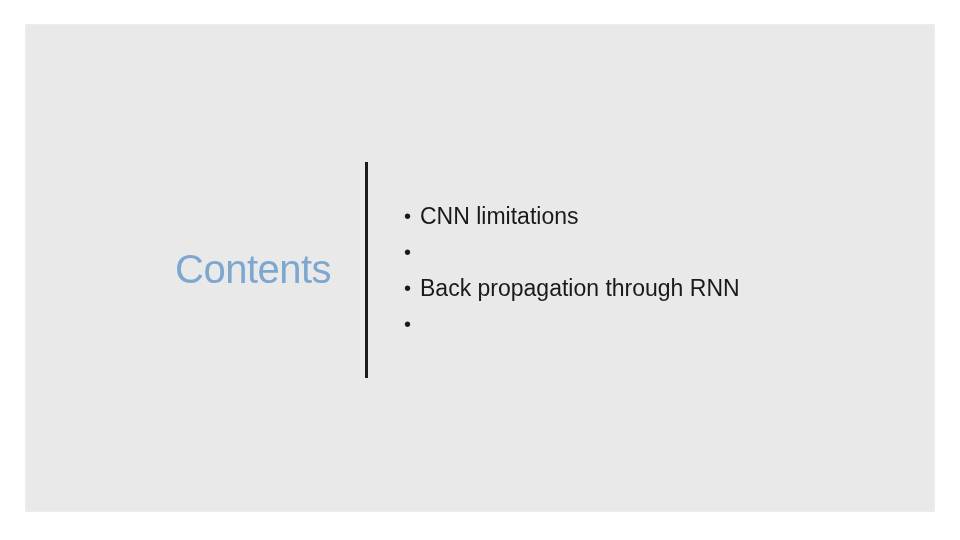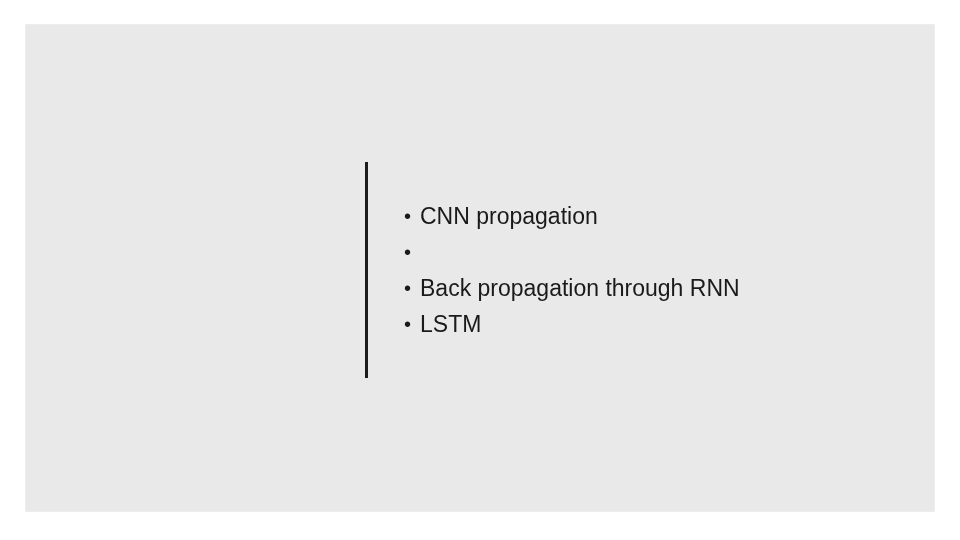--- a/index.html
+++ b/index.html
@@ -55,32 +55,32 @@
     font-size: 20px;
     color: #1a1a1a;
   }
   .item-text { flex: none; }
 </style>
 </head>
 <body style="background: rgb(255, 255, 255);">
 
 <div class="canvas">
   <div class="slide" style="background: rgb(233, 233, 233);">
+    <div class="title" style="color: rgb(125, 167, 207);">Contents</div>
     <div class="divider" style="background: rgb(28, 28, 28);"></div>
     <ul class="bullets" style="color: rgb(26, 26, 26);">
         <li>
           <span class="bullet-glyph">•</span>
-          <span class="item-text">CNN propagation</span>
+          <span class="item-text">CNN limitations</span>
         </li>
         <li>
           <span class="bullet-glyph">•</span>
         </li>
         <li>
           <span class="bullet-glyph">•</span>
           <span class="item-text">Back propagation through RNN</span>
         </li>
         <li>
           <span class="bullet-glyph">•</span>
-          <span class="item-text">LSTM</span>
         </li>
       </ul>
   </div>
 </div>
 
 </body></html>

